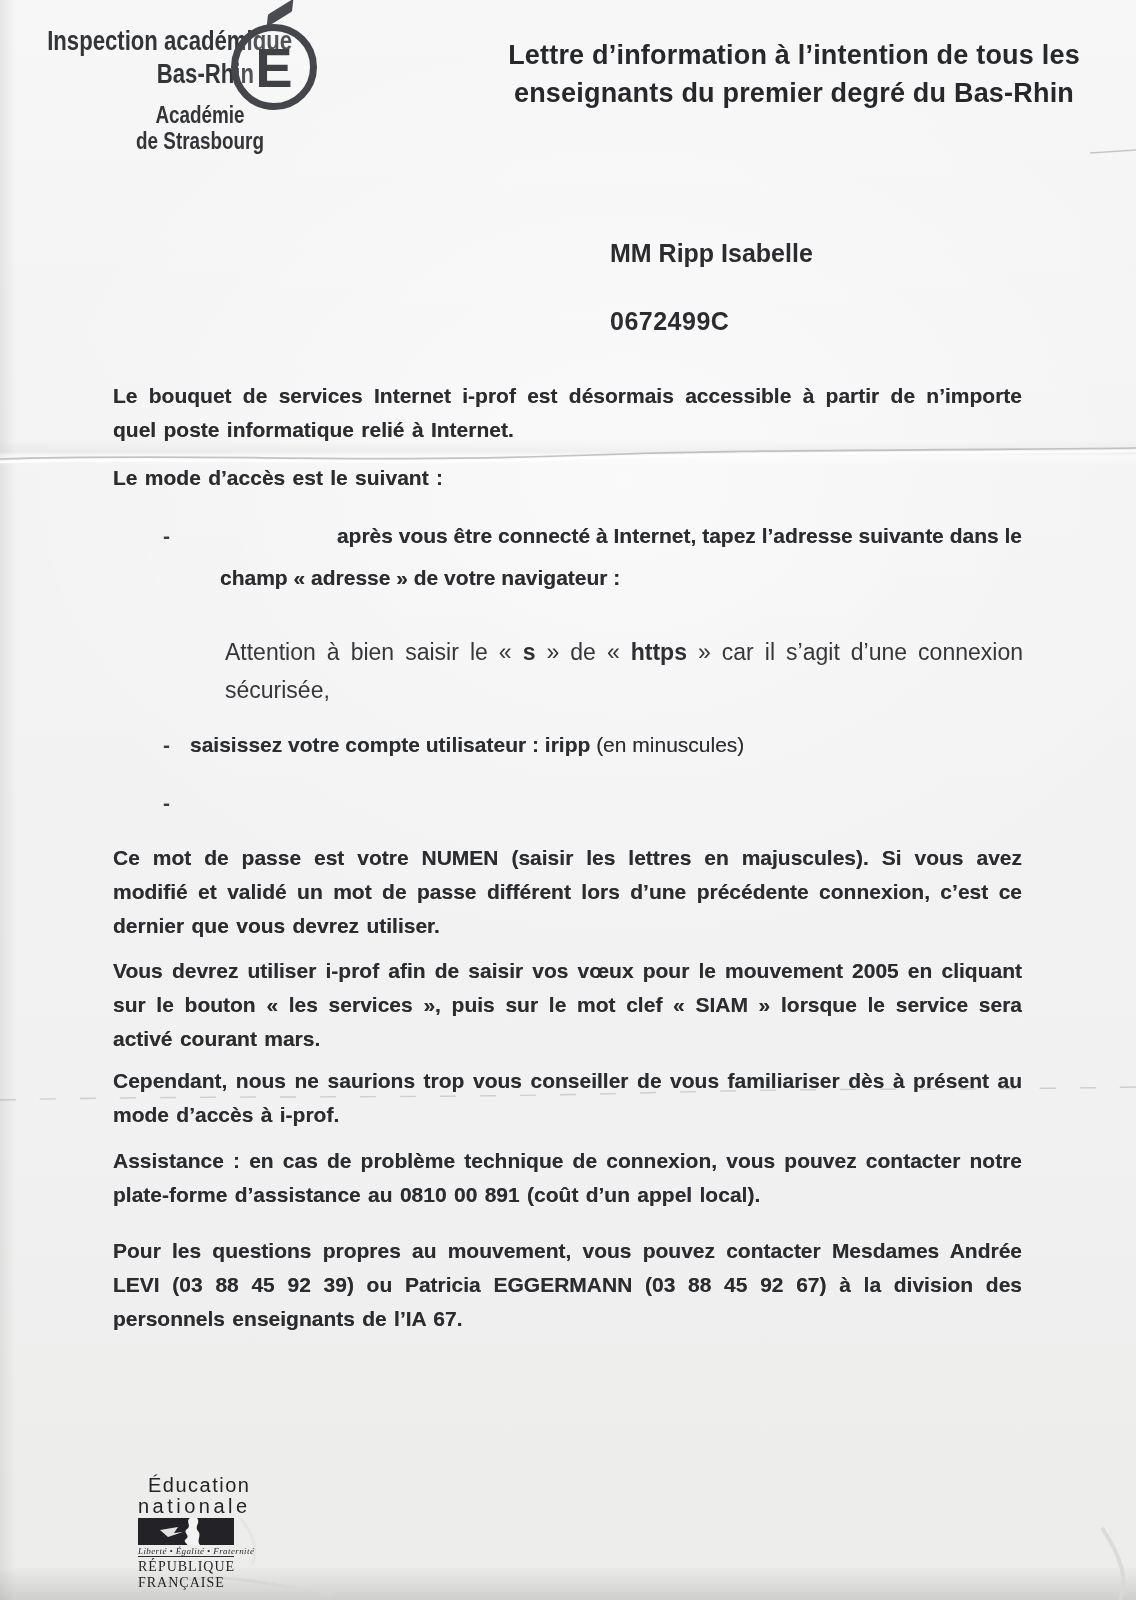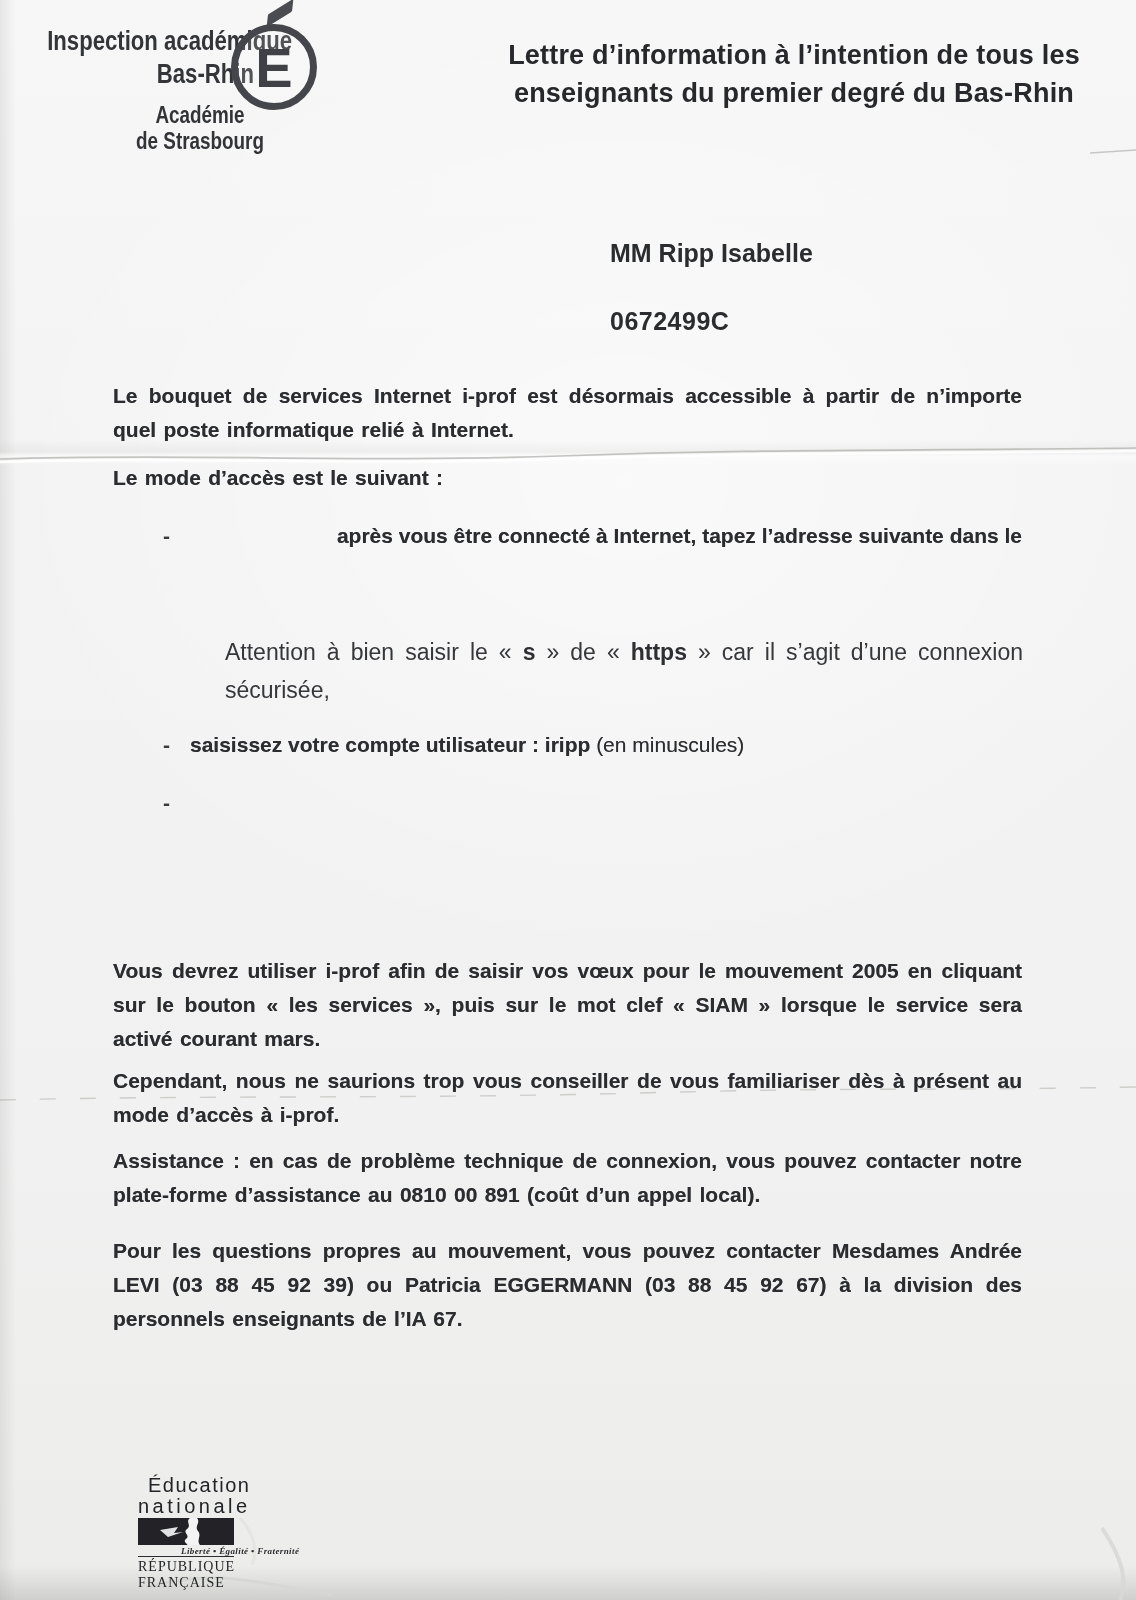--- a/index.html
+++ b/index.html
@@ -56,21 +56,21 @@
 
   .b2-text { position:absolute; left:190px; top:733px; font-size:21px; color:#2c2d30; text-shadow:0 0 .3px rgba(43,44,47,.5); }
   .b2-text .bold { font-weight:bold; }
   .b2-text .reg  { font-weight:normal; font-size:21px; }
   .b3-text { position:absolute; left:190px; top:791px; font-weight:bold; font-size:21px; color:#2b2c2f; text-shadow:0 0 .4px rgba(43,44,47,.55); }
 
   
   .edu1 { position:absolute; left:148px; top:1474px; font-size:20px; color:#222326; letter-spacing:1.5px; }
   .edu2 { position:absolute; left:138px; top:1495px; font-size:20px; color:#222326; letter-spacing:3.5px; }
   .marianne-box { position:absolute; left:138px; top:1518px; width:96px; height:27px; }
-  .motto { position:absolute; left:138px; top:1546px; font-family:"Liberation Serif", serif; font-style:italic; font-weight:bold; font-size:9px; color:#2b2c2f; letter-spacing:.4px;margin-left:43px; }
+  .motto { position:absolute; left:138px; top:1546px; font-family:"Liberation Serif", serif; font-style:italic; font-weight:normal; font-size:9px; color:#2b2c2f; letter-spacing:.4px; }
   .republic { position:absolute; left:138px; top:1556px; font-family:"Liberation Serif", serif; font-weight:normal; font-size:14px; color:#232427; letter-spacing:1px; border-top:1.5px solid #2a2b2e; padding-top:1.5px; width:96px; }
 </style>
 </head>
 <body>
 
 <div class="page">
 
   <div class="shade-left"></div>
   <div class="shade-crease-band"></div>
   <div class="shade-bottom"></div>
@@ -98,27 +98,29 @@
   <div class="recipient-name">MM Ripp Isabelle</div>
   <div class="recipient-id">0672499C</div>
 
   <div class="para p1">Le bouquet de services Internet i-prof est désormais accessible à partir de n’importe quel poste informatique relié à Internet.</div>
   <div class="para p2">Le mode d’accès est le suivant&nbsp;:</div>
 
   <div class="dash dash-b1">-</div>
   <div class="b1-line1">
       <span>après vous être connecté à Internet,  tapez l’adresse suivante dans le</span>
     </div>
+  <div class="b1-line2">champ «&nbsp;adresse&nbsp;» de votre navigateur&nbsp;:</div>
   <div class="b1-note"><span>Attention à bien saisir le «&nbsp;</span><b>s</b><span>&nbsp;» de «&nbsp;</span><b>https</b><span>&nbsp;» car il s’agit d’une connexion sécurisée,</span></div>
 
   <div class="dash dash-b2">-</div>
   <div class="b2-text"><span class="bold">saisissez votre compte utilisateur&nbsp;: iripp</span><span class="reg"> (en minuscules)</span></div>
 
   <div class="dash dash-b3">-</div>
 
+  <div class="para p3">Ce mot de passe est votre NUMEN (saisir les lettres en majuscules). Si vous avez modifié et validé un mot de passe différent lors d’une précédente connexion, c’est ce dernier que vous devrez utiliser.</div>
   <div class="para p4">Vous devrez utiliser i-prof afin de saisir vos vœux pour le mouvement 2005 en cliquant sur le bouton «&nbsp;les services&nbsp;», puis sur le mot clef «&nbsp;SIAM&nbsp;» lorsque le service sera activé courant mars.</div>
   <div class="para p5">Cependant, nous ne saurions trop vous conseiller de vous familiariser dès à présent au mode d’accès à i-prof.</div>
   <div class="para p6">Assistance&nbsp;: en cas de problème technique de connexion, vous pouvez contacter notre plate-forme d’assistance au 0810 00 891 (coût d’un appel local).</div>
   <div class="para p7">Pour les questions propres au mouvement, vous pouvez contacter Mesdames Andrée LEVI (03 88 45 92 39) ou Patricia EGGERMANN (03 88 45 92 67) à la division des personnels enseignants de l’IA 67.</div>
 
   <div class="edu1">Éducation</div>
   <div class="edu2">nationale</div>
   <div class="marianne-box">
     <svg width="96" height="27" viewBox="0 0 96 27">
       <rect width="96" height="27" fill="#232327"></rect>

